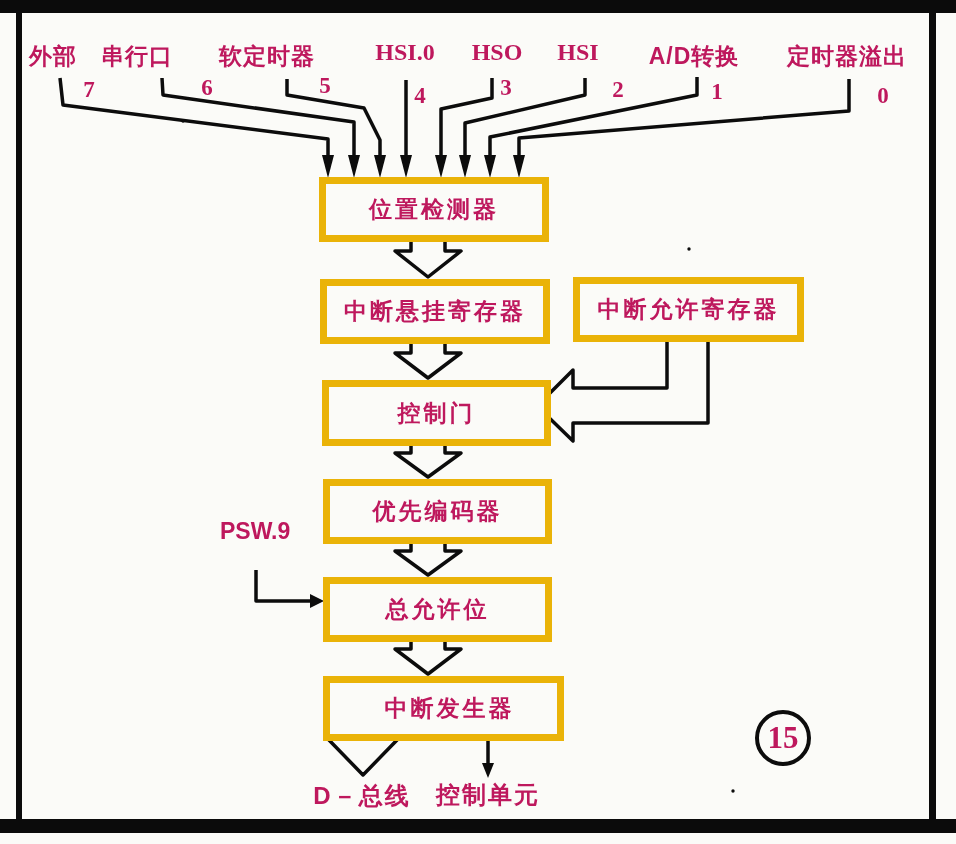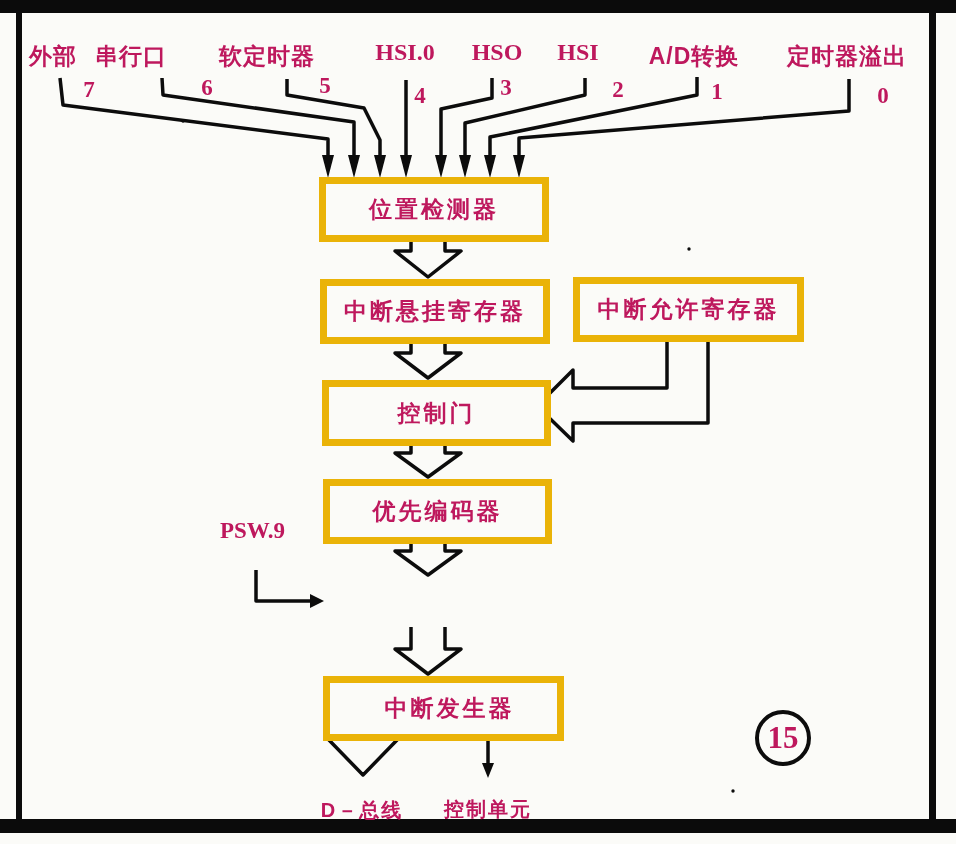--- a/index.html
+++ b/index.html
@@ -24,26 +24,26 @@
     font-weight:bold;font-size:23px;letter-spacing:1px;white-space:nowrap;
   }
   .latin{font-family:"Liberation Serif","DejaVu Serif",serif;font-size:24px;letter-spacing:0;}
   .num{
     position:absolute;z-index:2;transform:translateX(-50%);
     font-family:"Liberation Serif","DejaVu Serif",serif;
     font-weight:bold;font-size:23px;
   }
   #psw-label{
     position:absolute;z-index:2;left:220px;top:518px;
-    font-family:Liberation Serif, serif;
+    font-family:Liberation Sans, sans-serif;
     font-weight:bold;font-size:23px;
   }
   .out-lbl{
     position:absolute;z-index:2;transform:translateX(-50%);
-    font-weight:bold;font-size:20px;letter-spacing:2px;white-space:nowrap;margin-top:17px;
+    font-weight:bold;font-size:24px;letter-spacing:2px;white-space:nowrap;
   }
   #fig-num{
     position:absolute;z-index:2;left:756px;top:712px;width:54px;height:52px;
     display:flex;align-items:center;justify-content:center;
     font-family:"Liberation Serif","DejaVu Serif",serif;
     font-size:31px;font-weight:bold;
   }
 </style>
 </head>
 <body>
@@ -99,21 +99,21 @@
       <polygon points="482,763 494,763 488,778"></polygon>
 
       <circle cx="183" cy="121" r="1.7"></circle>
       <circle cx="689" cy="249" r="1.7"></circle>
       <circle cx="733" cy="791" r="1.7"></circle>
       <circle cx="344" cy="490" r="1.6"></circle>
     </g>
   </svg>
 
   <div class="lbl" style="left:53px;top:41px;">外部</div>
-  <div class="lbl" style="left:131px;top:41px;text-align:center;">串行口</div>
+  <div class="lbl" style="left:137px;top:41px;text-align:center;">串行口</div>
   <div class="lbl" style="left:267px;top:41px;text-align:right;">软定时器</div>
   <div class="lbl latin" style="left:405px;top:39px;">HSI.0</div>
   <div class="lbl latin" style="left:497px;top:39px;">HSO</div>
   <div class="lbl latin" style="left:578px;top:39px;">HSI</div>
   <div class="lbl" style="left:694px;top:41px;">A/D转换</div>
   <div class="lbl" style="left:847px;top:41px;">定时器溢出</div>
 
   <div class="num" style="left:89px;top:77px;">7</div>
   <div class="num" style="left:207px;top:75px;">6</div>
   <div class="num" style="left:325px;top:73px;">5</div>
@@ -121,20 +121,21 @@
   <div class="num" style="left:506px;top:75px;">3</div>
   <div class="num" style="left:618px;top:77px;">2</div>
   <div class="num" style="left:717px;top:79px;">1</div>
   <div class="num" style="left:883px;top:83px;">0</div>
 
   <div class="box" style="left:319px;top:177px;width:216px;height:51px;">位置检测器</div>
   <div class="box" style="left:320px;top:279px;width:216px;height:51px;">中断悬挂寄存器</div>
   <div class="box" style="left:573px;top:277px;width:217px;height:51px;">中断允许寄存器</div>
   <div class="box" style="left:322px;top:380px;width:215px;height:52px;">控制门</div>
   <div class="box" style="left:323px;top:479px;width:215px;height:51px;">优先编码器</div>
+  <div class="box" style="left:323px;top:577px;width:215px;height:51px;">总允许位</div>
   <div class="box" style="left:323px;top:676px;width:215px;height:51px;padding-left:12px;">中断发生器</div>
 
   <div id="psw-label">PSW.9</div>
 
   <div class="out-lbl" style="left:362px;top:780px;">D－总线</div>
   <div class="out-lbl" style="left:488px;top:779px;">控制单元</div>
 
   <div id="fig-num">15</div>
 
 </div>

